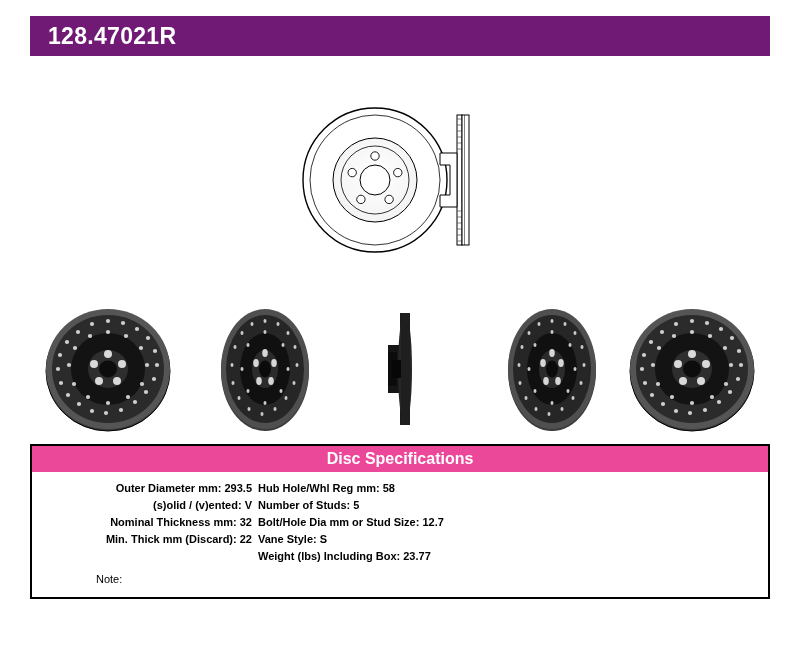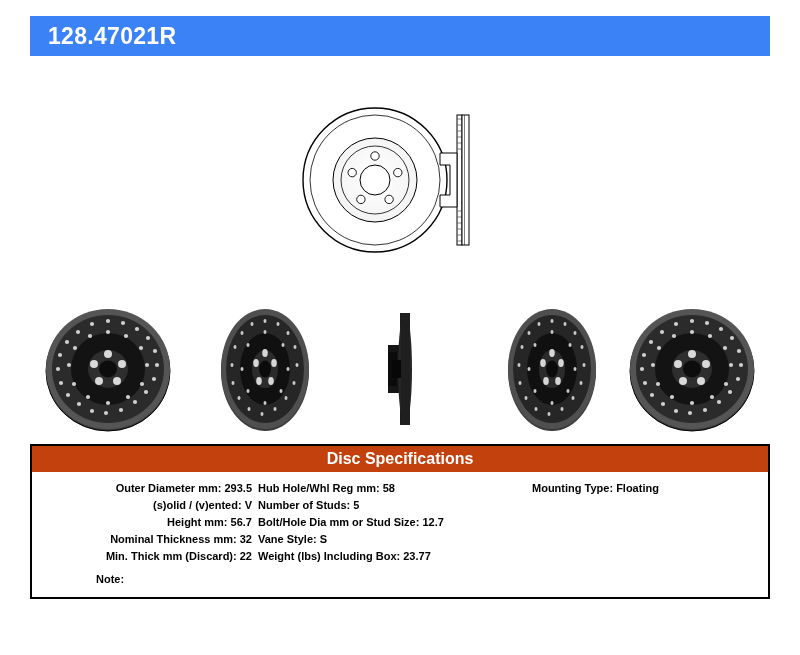--- a/index.html
+++ b/index.html
@@ -16,21 +16,21 @@
     overflow: hidden;
   }
 
   
   .header {
     position: absolute;
     left: 30px;
     top: 16px;
     width: 740px;
     height: 40px;
-    background: #3b82f6;
+    background: #701a75;
     color: #ffffff;
   }
   .header .part-number {
     position: absolute;
     left: 18px;
     top: 7px;
     font-size: 23px;
     font-weight: bold;
     letter-spacing: 0.3px;
     color: #ffffff;
@@ -76,21 +76,21 @@
     height: 155px;
     border: 2px solid #000000;
     box-sizing: border-box;
   }
   .spec-title-bar {
     position: absolute;
     left: 0;
     top: 0;
     width: 100%;
     height: 26px;
-    background: #c2410c;
+    background: #ec4899;
     color: #ffffff;
     text-align: center;
     font-size: 16px;
     font-weight: bold;
     line-height: 26px;
   }
   .spec-columns {
     position: absolute;
     left: 0;
     top: 26px;
@@ -126,21 +126,21 @@
     font-weight: bold;
   }
   .spec-line .value {
     font-weight: bold;
   }
   .note-row {
     position: absolute;
     left: 64px;
     bottom: 12px;
     font-size: 11px;
-    font-weight: bold;
+    font-weight: normal;
   }
 </style>
 </head>
 <body>
 
 <div class="header">
   <div class="part-number">128.47021R</div>
   <div class="doc-title">Brake Disc</div>
 </div>
 
@@ -407,24 +407,20 @@
     <div class="spec-col left">
       <div class="spec-line">
         <span class="label">Outer Diameter mm:</span>
         <span class="value"> 293.5</span>
       </div>
       <div class="spec-line">
         <span class="label">(s)olid / (v)ented:</span>
         <span class="value"> V</span>
       </div>
       <div class="spec-line">
-        <span class="label">Height mm:</span>
-        <span class="value"> 56.7</span>
-      </div>
-      <div class="spec-line">
         <span class="label">Nominal Thickness mm:</span>
         <span class="value"> 32</span>
       </div>
       <div class="spec-line">
         <span class="label">Min. Thick mm (Discard):</span>
         <span class="value"> 22</span>
       </div>
     </div>
 
     <div class="spec-col middle">
@@ -443,26 +439,20 @@
       <div class="spec-line">
         <span class="label">Vane Style:</span>
         <span class="value"> S</span>
       </div>
       <div class="spec-line">
         <span class="label">Weight (lbs) Including Box:</span>
         <span class="value"> 23.77</span>
       </div>
     </div>
 
-    <div class="spec-col right">
-      <div class="spec-line">
-        <span class="label">Mounting Type:</span>
-        <span class="value"> Floating</span>
-      </div>
-    </div>
 
   </div>
 
   <div class="note-row">
     <span class="label">Note:</span>
     <span class="value"></span>
   </div>
 </div>
 
 </body></html>

